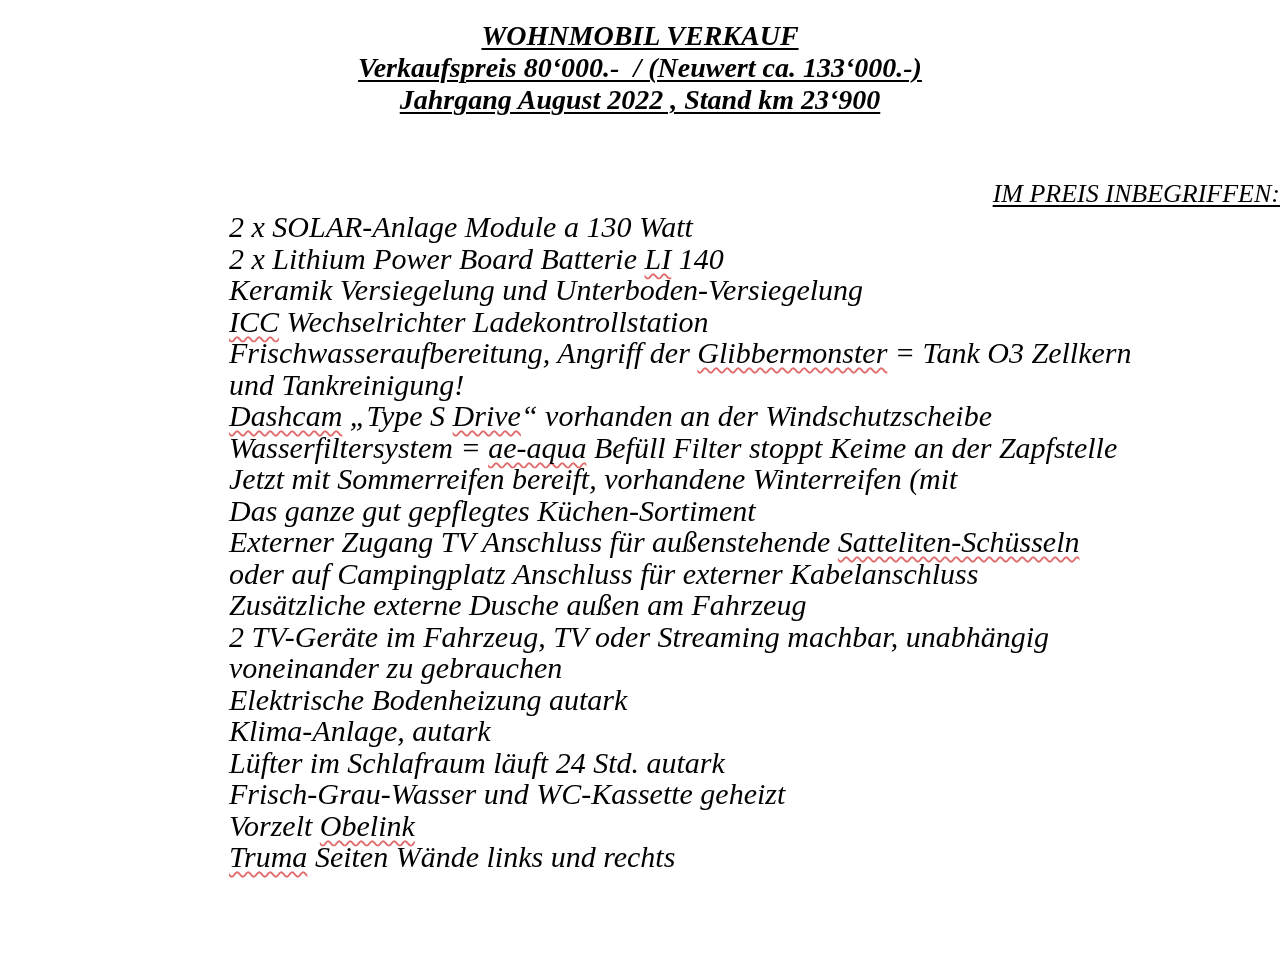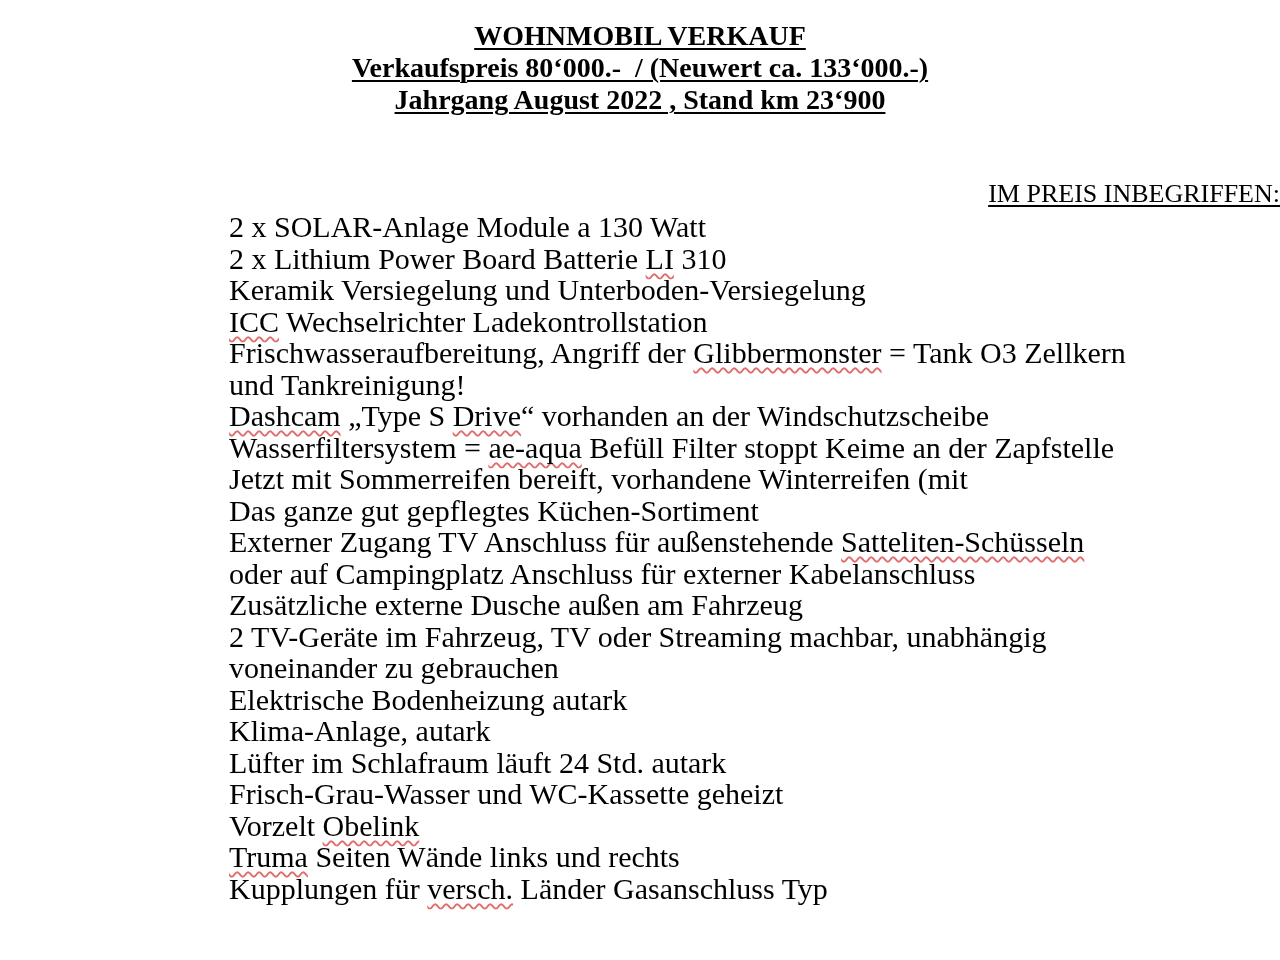--- a/index.html
+++ b/index.html
@@ -11,20 +11,21 @@
     height: 960px;
     overflow: hidden;
   }
   .page {
     position: relative;
     width: 1280px;
     height: 740px;
     background: #ffffff;
     color: #000000;
     font-family: "Liberation Serif", "DejaVu Serif", serif;
+    font-style: italic;
   }
   .title-block {
     position: absolute;
     top: 20px;
     left: 0;
     width: 100%;
     text-align: center;
     font-weight: 700;
     font-size: 28px;
     line-height: 32px;
@@ -79,35 +80,34 @@
   <div class="title-block" id="title-block">
       <div class="title-line"><span class="u">WOHNMOBIL VERKAUF</span></div>
       <div class="title-line"><span class="u">Verkaufspreis 80‘000.-  / (Neuwert ca. 133‘000.-)</span></div>
       <div class="title-line"><span class="u">Jahrgang August 2022 , Stand km 23‘900</span></div>
     </div>
   <div class="subheader">
     <span class="u">IM PREIS INBEGRIFFEN:</span>
   </div>
   <div class="body-list" id="body-list">
       <div class="body-line"><span class="run">2 x SOLAR-Anlage Module a 130 Watt</span></div>
-      <div class="body-line"><span class="run">2 x Lithium Power Board Batterie </span><span class="wavy">LI</span><span class="run"> 310</span></div>
+      <div class="body-line"><span class="run">2 x Lithium Power Board Batterie </span><span class="wavy">LI</span><span class="run"> 140</span></div>
       <div class="body-line"><span class="run">Keramik Versiegelung und Unterboden-Versiegelung</span></div>
       <div class="body-line"><span class="wavy">ICC</span><span class="run"> Wechselrichter Ladekontrollstation</span></div>
       <div class="body-line"><span class="run">Frischwasseraufbereitung, Angriff der </span><span class="wavy">Glibbermonster</span><span class="run"> = Tank O3 Zellkern</span></div>
       <div class="body-line"><span class="run">und Tankreinigung!</span></div>
       <div class="body-line"><span class="wavy">Dashcam</span><span class="run"> „Type S </span><span class="wavy">Drive</span><span class="run">“ vorhanden an der Windschutzscheibe</span></div>
       <div class="body-line"><span class="run">Wasserfiltersystem = </span><span class="wavy">ae-aqua</span><span class="run"> Befüll Filter stoppt Keime an der Zapfstelle</span></div>
       <div class="body-line"><span class="run">Jetzt mit Sommerreifen bereift, vorhandene Winterreifen (mit</span></div>
       <div class="body-line"><span class="run">Das ganze gut gepflegtes Küchen-Sortiment</span></div>
       <div class="body-line"><span class="run">Externer Zugang TV Anschluss für außenstehende </span><span class="wavy">Satteliten-Schüsseln</span></div>
       <div class="body-line"><span class="run">oder auf Campingplatz Anschluss für externer Kabelanschluss</span></div>
       <div class="body-line"><span class="run">Zusätzliche externe Dusche außen am Fahrzeug</span></div>
       <div class="body-line"><span class="run">2 TV-Geräte im Fahrzeug, TV oder Streaming machbar, unabhängig</span></div>
       <div class="body-line"><span class="run">voneinander zu gebrauchen</span></div>
       <div class="body-line"><span class="run">Elektrische Bodenheizung autark</span></div>
       <div class="body-line"><span class="run">Klima-Anlage, autark</span></div>
       <div class="body-line"><span class="run">Lüfter im Schlafraum läuft 24 Std. autark</span></div>
       <div class="body-line"><span class="run">Frisch-Grau-Wasser und WC-Kassette geheizt</span></div>
       <div class="body-line"><span class="run">Vorzelt </span><span class="wavy">Obelink</span></div>
       <div class="body-line"><span class="wavy">Truma</span><span class="run"> Seiten Wände links und rechts</span></div>
-      <div class="body-line"><span class="run">Kupplungen für </span><span class="wavy">versch.</span><span class="run"> Länder Gasanschluss Typ</span></div>
     </div>
 </div>
 
 </body></html>

